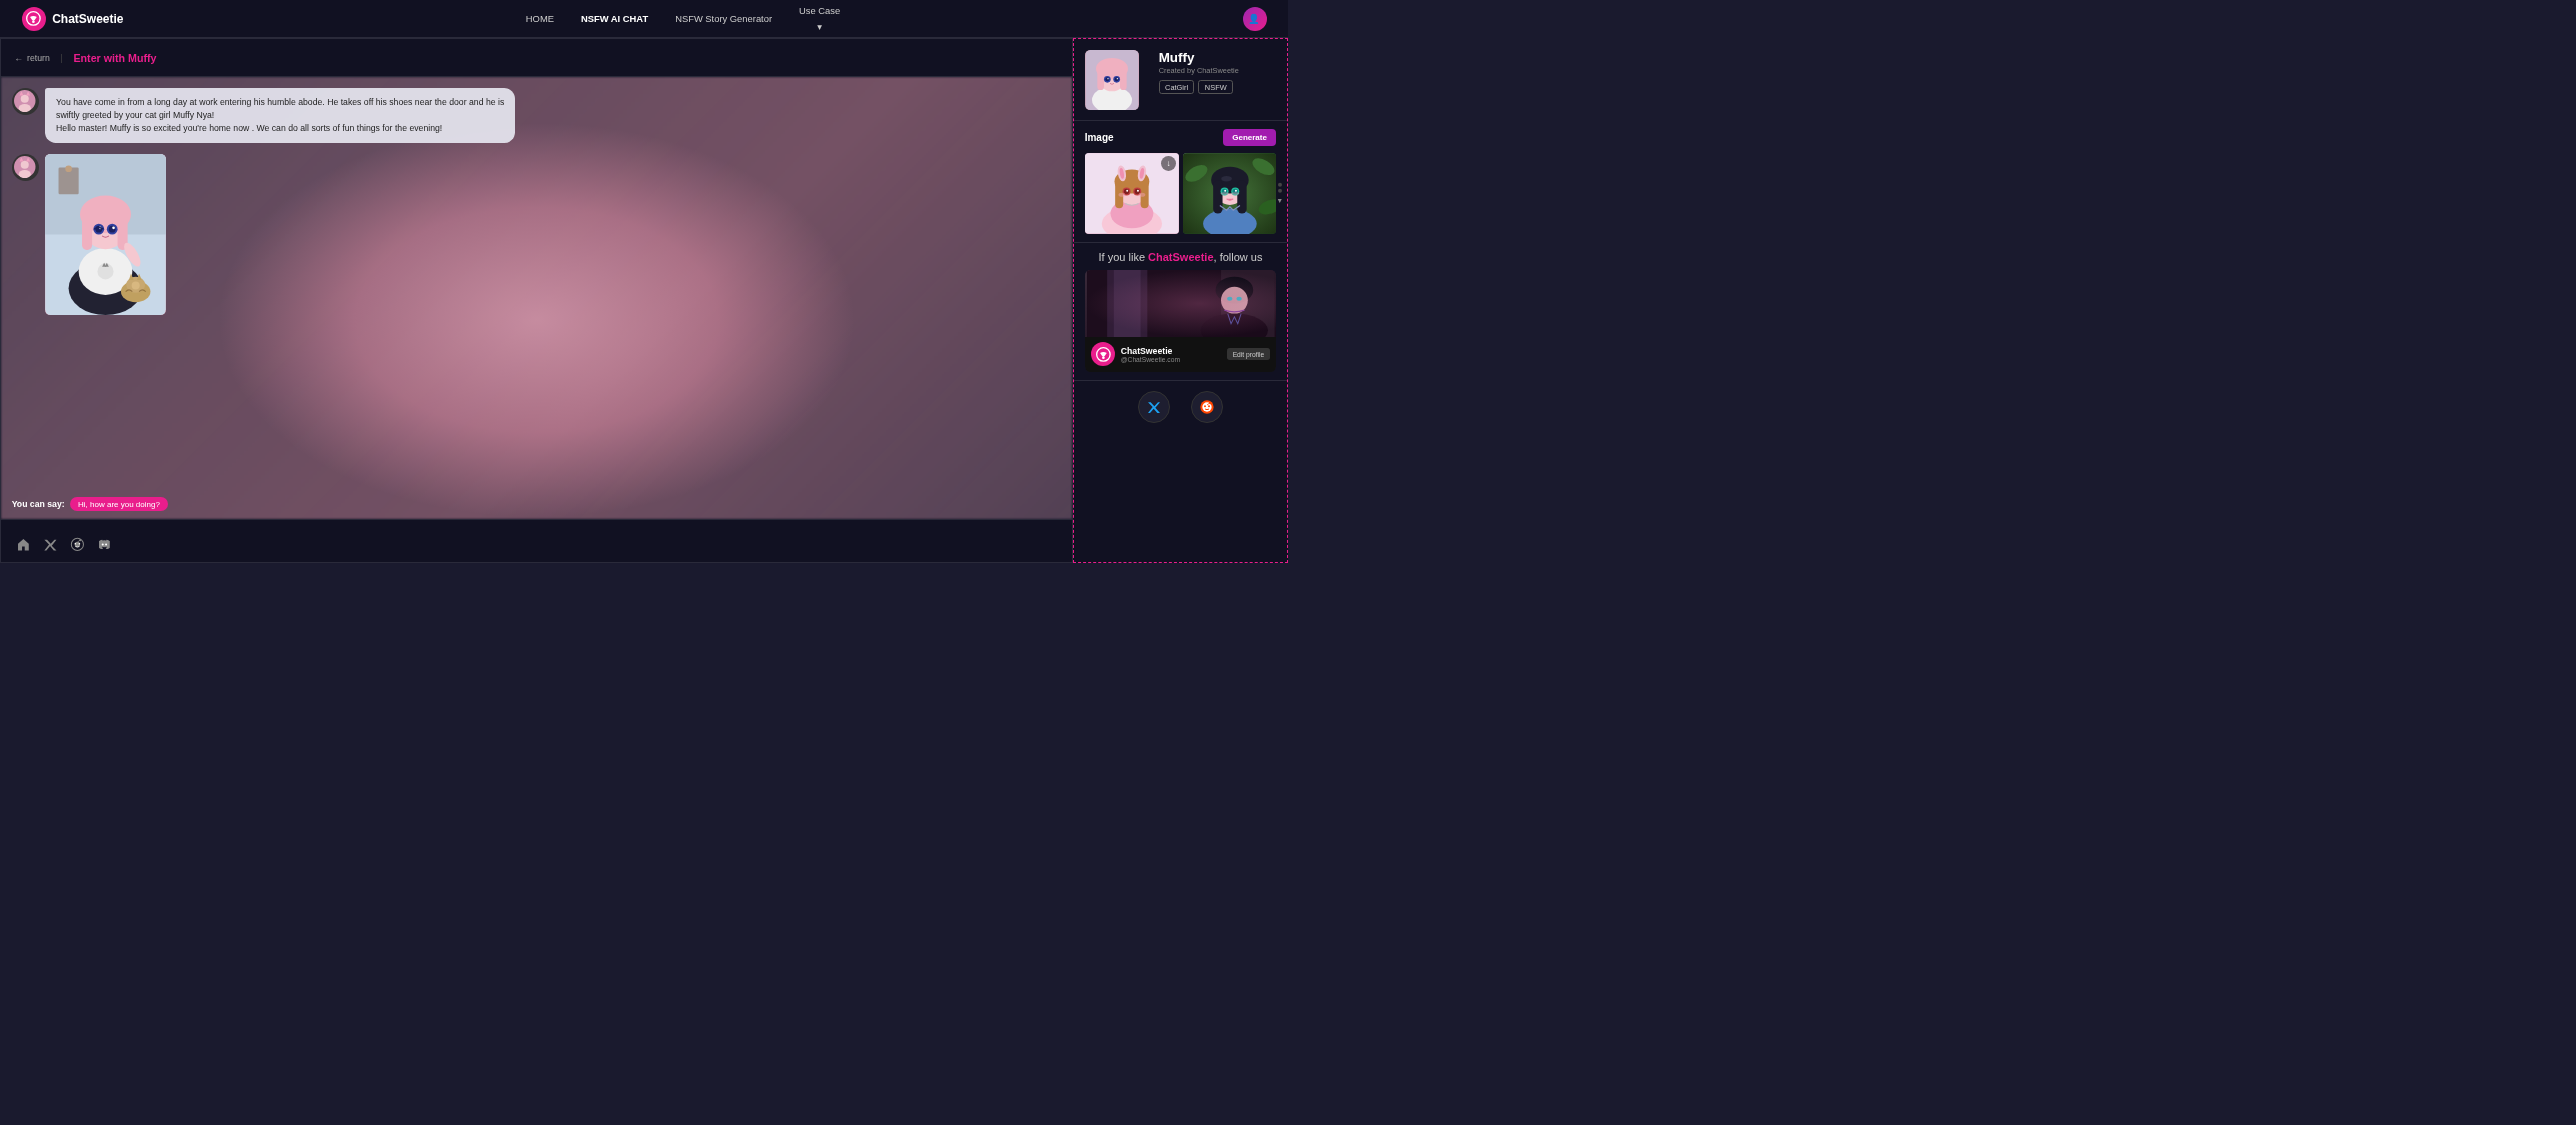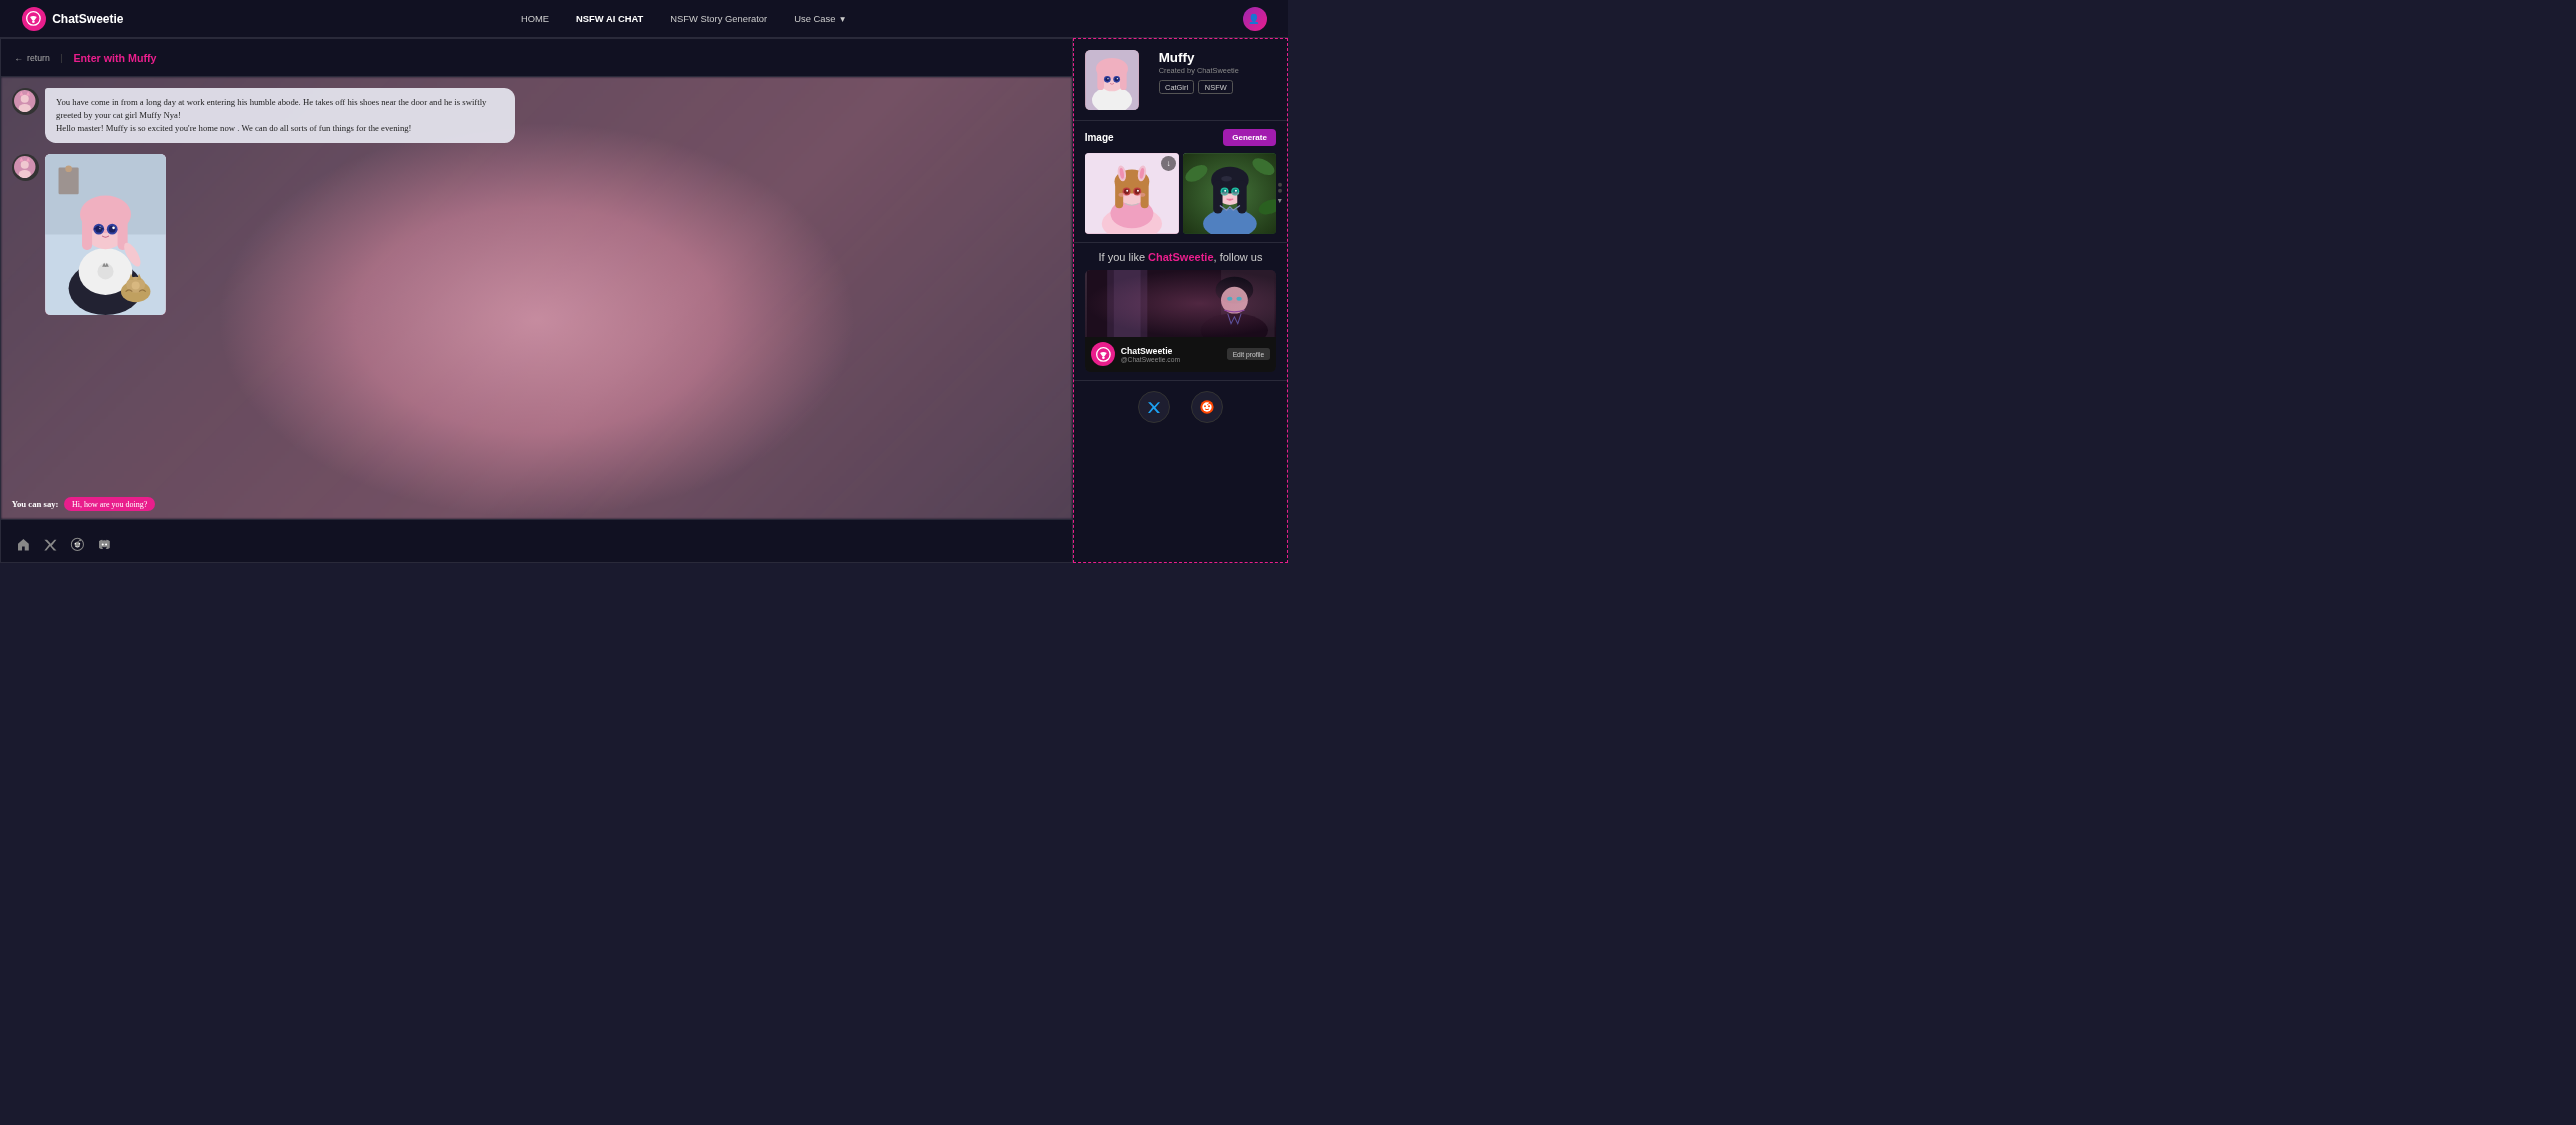--- a/index.html
+++ b/index.html
@@ -53,20 +53,21 @@
       cursor: pointer;
     }
     .nav-link.active { color: #fff; font-weight: 600; }
     .nav-dropdown {
       display: flex;
       align-items: center;
       gap: 5px;
       cursor: pointer;
       color: #ccc;
       font-size: 9.4px;
+      flex-direction: column;
     }
     .avatar-circle {
       width: 24px;
       height: 24px;
       border-radius: 50%;
       background: linear-gradient(135deg, #9c27b0, #e91e8c);
       display: flex;
       align-items: center;
       justify-content: center;
       font-size: 9.4px;
@@ -115,21 +116,20 @@
       color: #e91e8c;
       font-size: 10.7px;
       font-weight: 600;
     }
 
     
     .chat-messages {
       flex: 1;
       overflow: hidden;
       position: relative;
-      font-family: Liberation Serif, serif;
     }
     .chat-bg {
       position: absolute;
       inset: 0;
       overflow: hidden;
     }
     
     .chat-bg-inner {
       position: absolute;
       inset: 0;

